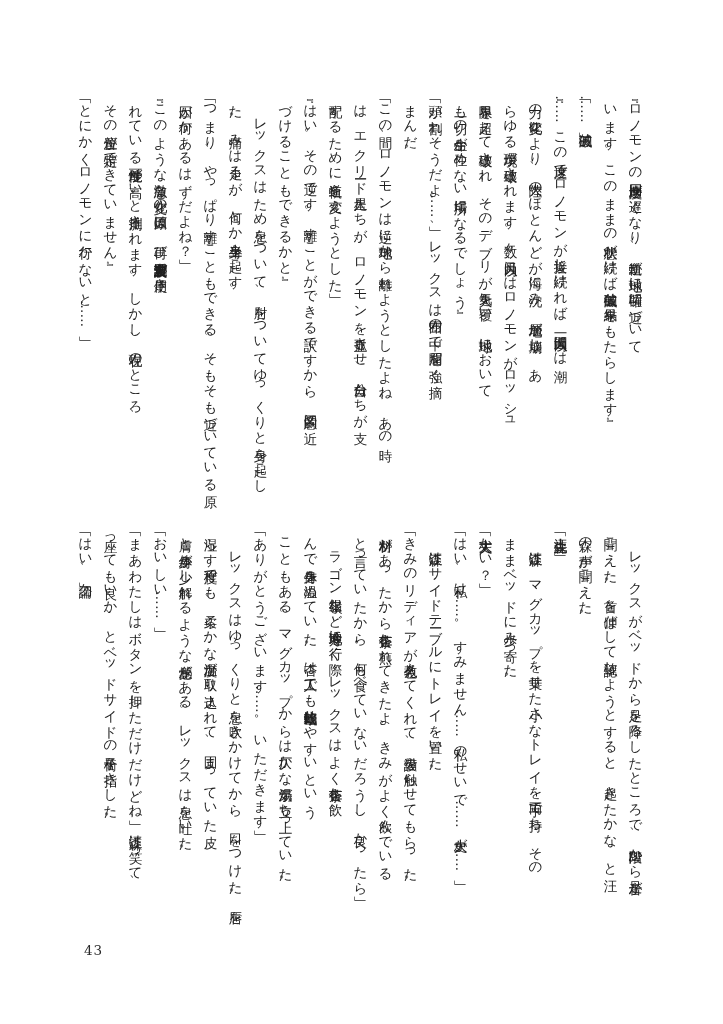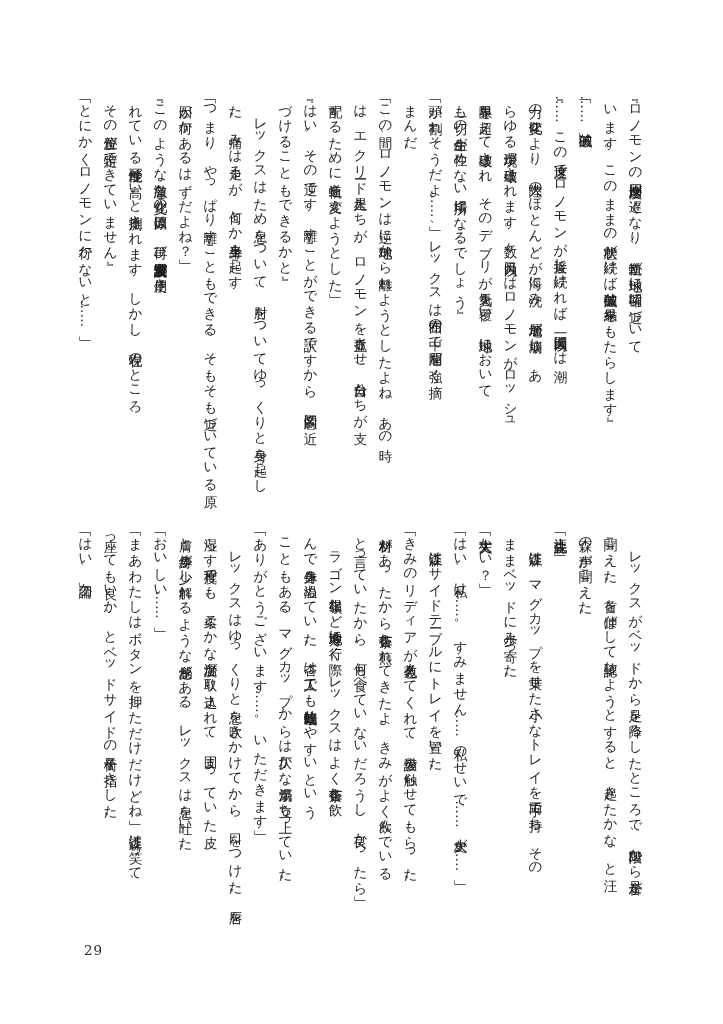--- a/index.html
+++ b/index.html
@@ -100,15 +100,15 @@
     <p class="line">「ありがとうございます……。いただきます」</p>
     <p class="line">　レックスはゆっくりと息を吹きかけてから、口をつけた。唇を</p>
     <p class="line">湿らす程度でも、柔らかな温度が取り込まれて、固まっていた皮</p>
     <p class="line">膚と身体が少し解れるような感覚がある。レックスは息を吐いた。</p>
     <p class="line">「おいしい……」</p>
     <p class="line">「まあわたしはボタンを押しただけだけどね」、汪森は笑って、</p>
     <p class="line">座っても良いか、とベッドサイドの椅子を指さした。</p>
     <p class="line">「はい、勿論」</p>
   </div>
 
-  <div class="page-number">29</div>
+  <div class="page-number">43</div>
 
 </div>
 
 </body></html>

